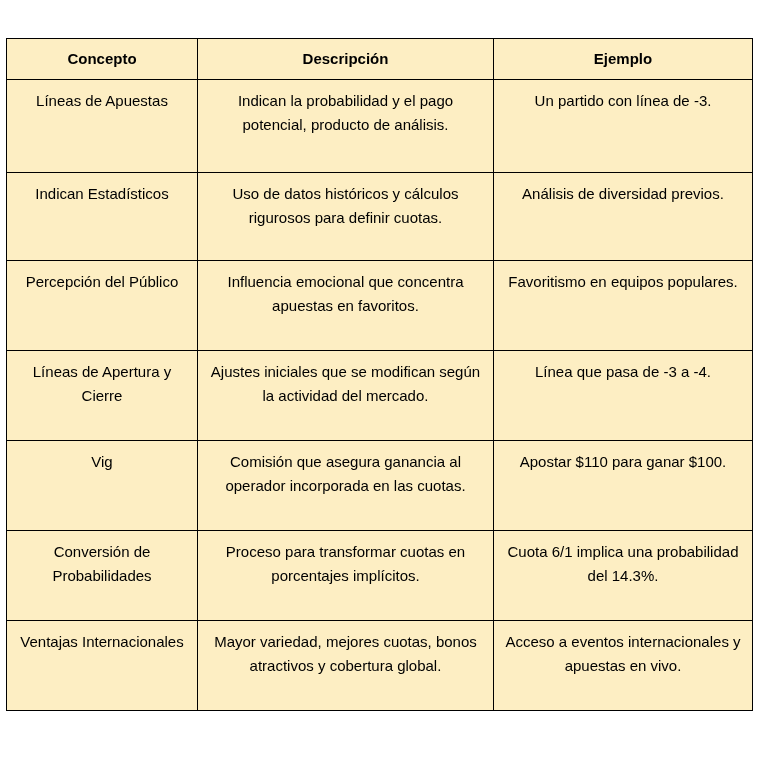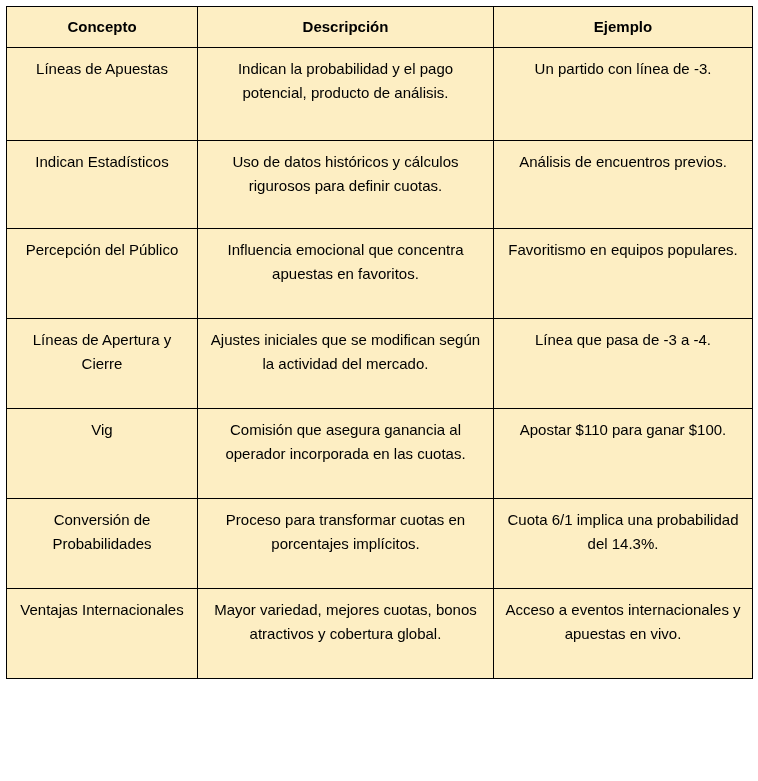--- a/index.html
+++ b/index.html
@@ -10,20 +10,21 @@
     height: 781px;
     font-family: "Liberation Sans", "DejaVu Sans", sans-serif;
     color: #000000;
   }
   .page {
     width: 758px;
     height: 738px;
     box-sizing: border-box;
     padding: 6px;
     background: #FFFFFF;
+    margin-top: 32px;
   }
   table.concepts {
     border-collapse: collapse;
     table-layout: fixed;
     width: 746px;
     background: #FDEEC3;
   }
   table.concepts th,
   table.concepts td {
     border: 1.5px solid #000000;
@@ -75,21 +76,21 @@
     </thead>
     <tbody>
       <tr class="r1">
         <td>Líneas de Apuestas</td>
         <td>Indican la probabilidad y el pago potencial, producto de análisis.</td>
         <td>Un partido con línea de -3.</td>
       </tr>
       <tr class="r2">
         <td>Indican Estadísticos</td>
         <td>Uso de datos históricos y cálculos rigurosos para definir cuotas.</td>
-        <td>Análisis de encuentros previos.</td>
+        <td>Análisis de diversidad previos.</td>
       </tr>
       <tr class="r3">
         <td>Percepción del Público</td>
         <td>Influencia emocional que concentra apuestas en favoritos.</td>
         <td>Favoritismo en equipos populares.</td>
       </tr>
       <tr class="r4">
         <td>Líneas de Apertura y Cierre</td>
         <td>Ajustes iniciales que se modifican según la actividad del mercado.</td>
         <td>Línea que pasa de -3 a -4.</td>

